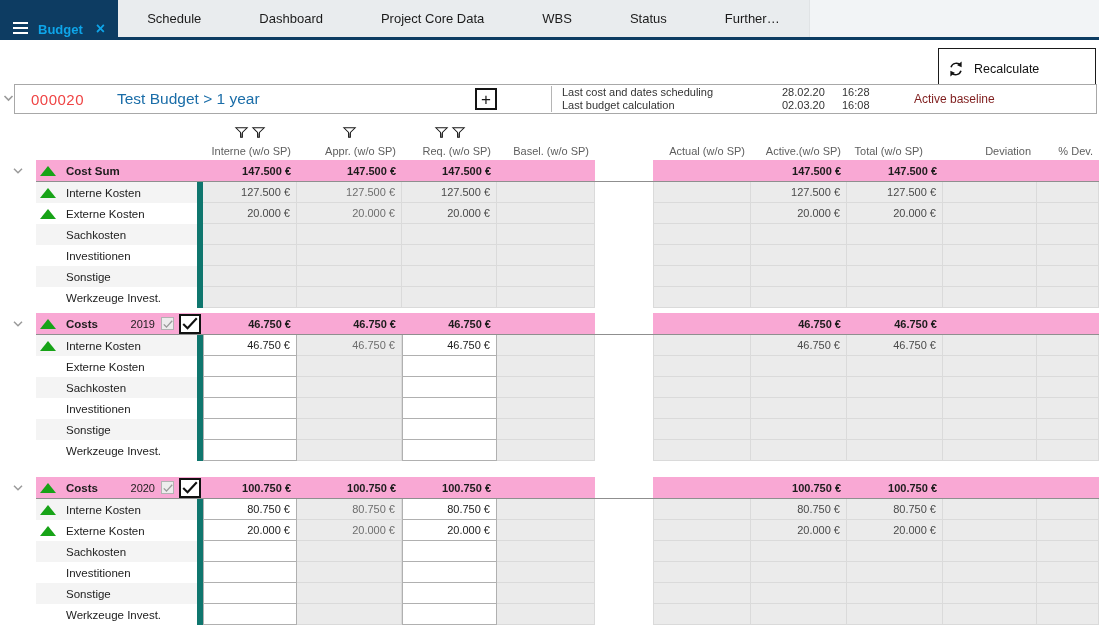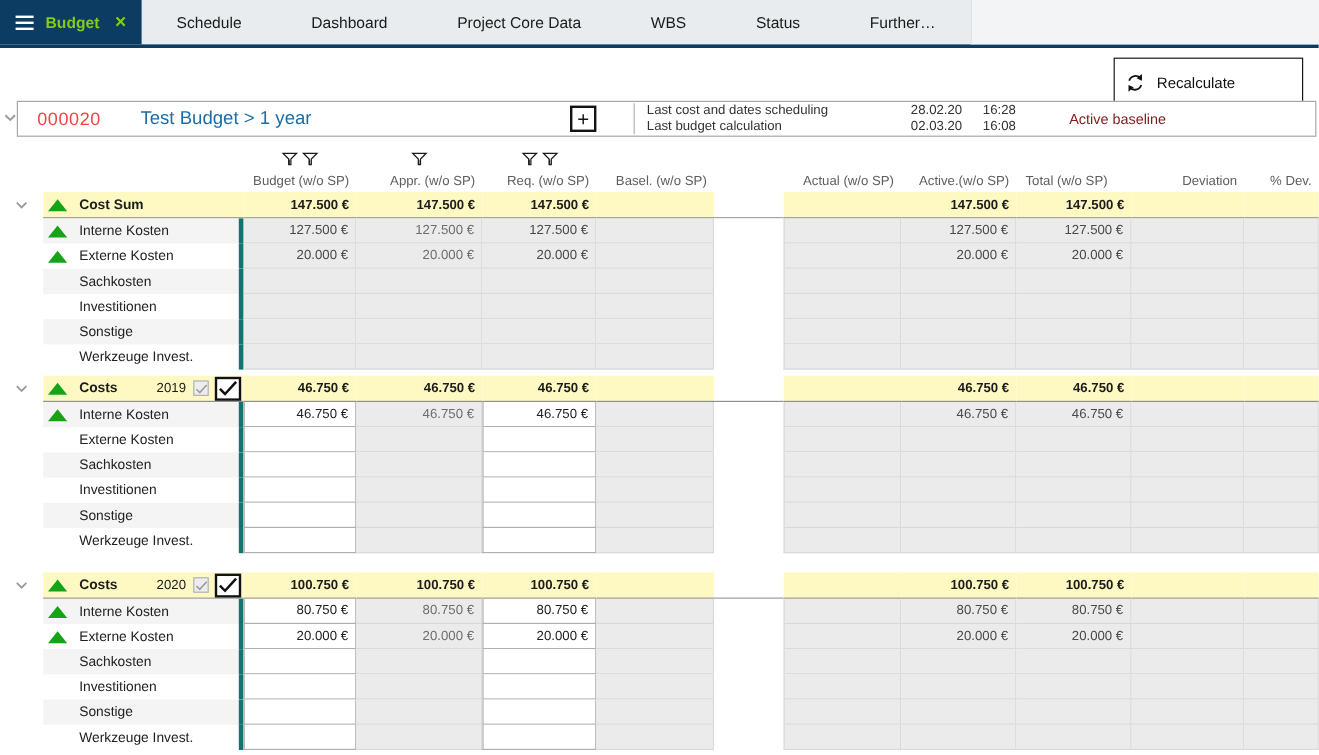--- a/index.html
+++ b/index.html
@@ -1,76 +1,76 @@
 <!DOCTYPE html>
 <html><head>
 <meta charset="utf-8">
 <style>
   html,body{margin:0;padding:0}
   body{width:1099px;height:629px;overflow:hidden;background:#fff;
        font-family:"Liberation Sans",sans-serif;-webkit-font-smoothing:antialiased}
 
   
   .tabbar{display:flex;height:37px;background:#e9ecee;border-bottom:3px solid #0d3c62;align-items:stretch}
-  .tab-active{background:#0d3c62;color:#84cc16;font-weight:bold;display:flex;align-items:center;gap:10px;
+  .tab-active{background:#0d3c62;color:#0ea5e9;font-weight:bold;display:flex;align-items:flex-end;gap:10px;
               padding:0 13px;font-size:13px;cursor:pointer}
   .hamburger{display:inline-block}
   .hamburger i{display:block;width:15px;height:2px;background:#fff;margin:3px 0}
   .closex{font-size:16px;font-weight:bold;margin-left:3px;line-height:1}
   .tabs-rest{display:flex}
   .tab{display:flex;align-items:center;padding:16px 29px;font-size:13px;color:#1b1b1b;cursor:pointer;white-space:nowrap}
   .tabbar-fill{flex:1;background:#f2f4f6;border-left:1px solid #e0e3e5}
 
   
   .toolbar{height:44px;position:relative}
-  .recalc{position:absolute;right:13px;top:8px;width:158px;height:42px;box-sizing:border-box;background:#fff;
+  .recalc{position:absolute;right:3px;top:8px;width:158px;height:42px;box-sizing:border-box;background:#fff;
           border:1px solid #1a1a1a;display:flex;align-items:center;gap:9px;padding:0 8px;
           font-size:12.5px;color:#111;font-family:inherit;cursor:pointer}
 
   
   .projrow{height:30px;display:flex;align-items:center;position:relative}
   .projchev{position:absolute;left:3px;top:11px}
   .projbox{margin-left:14px;margin-right:2px;flex:1;height:30px;box-sizing:border-box;border:1px solid #a8a8a8;
            display:flex;align-items:center;background:#fff}
   .pid{color:#ef4444;font-size:15px;margin-left:16px;width:86px;letter-spacing:.5px;cursor:text}
   .ptitle{color:#1a6da8;font-size:15.5px;width:352px;cursor:text;white-space:nowrap;overflow:hidden}
   .plus{width:22px;height:22px;box-sizing:border-box;border:2px solid #141414;background:#fff;color:#141414;
         font-size:17px;line-height:17px;text-align:center;padding:0;font-family:inherit;cursor:pointer;margin-left:6px}
   .pinfo{display:grid;grid-template-columns:220px 60px 46px;column-gap:0;font-size:11px;color:#333;
-         line-height:13px;padding-left:10px;margin-left:31px;border-left:1px solid #b5b5b5;height:26px;
+         line-height:13px;padding-left:10px;margin-left:54px;border-left:1px solid #b5b5b5;height:26px;
          align-content:center;align-items:center}
   .pi-date,.pi-time{white-space:nowrap}
   .baseline{font-size:12px;color:#7f1d1d;margin-left:26px;white-space:nowrap}
 
   
   .grid{display:grid;grid-template-columns:36px 167px 94px 105px 95px 98px 58px 98px 96px 96px 94px 62px}
   .frow{height:18px;margin-top:6px}
   .fcell{display:flex;align-items:flex-end;justify-content:center;gap:4px}
   .hrow{height:19px;margin-bottom:3px}
   .hl{font-size:11px;color:#5e5e5e;text-align:right;padding-right:6px;align-self:end;white-space:nowrap;cursor:pointer}
   .hl.pad20{padding-right:20px}
 
   .grow{height:22px}
   .gut{display:flex;align-items:center;justify-content:center}
-  .gh{background:#fef9c3;display:flex;align-items:center;overflow:visible}
+  .gh{background:#f9a8d4;display:flex;align-items:center;overflow:visible}
   .gb{border-bottom:1px solid #8f8f8f}
   .gval{justify-content:flex-end;padding-right:6px;font-weight:bold;font-size:11px;color:#1c1c1c}
   .glab{font-size:11.5px;color:#1c1c1c;font-weight:bold;cursor:pointer}
   .tri{width:0;height:0;border-left:8px solid transparent;border-right:8px solid transparent;
        border-bottom:10px solid #17a317;margin-left:4px;flex:0 0 auto}
   .trisp{width:16px;margin-left:4px;flex:0 0 auto}
   .glbl{margin-left:10px}
   .gyear{margin-left:auto;font-weight:normal;font-size:11px}
   .cbs{width:13px;height:13px;box-sizing:border-box;background:#ededed;border:1px solid #b2b2b2;margin-left:6px;
        display:flex;align-items:center;justify-content:center;flex:0 0 auto}
   .cbb{width:22px;height:20px;box-sizing:border-box;background:#fff;border:2px solid #121212;margin-left:5px;margin-right:2px;
        display:flex;align-items:center;justify-content:center;flex:0 0 auto;cursor:pointer;overflow:visible}
 
   .srow{height:21px}
-  .slab{display:flex;align-items:center;border-right:4px solid #0f766e;font-size:11.5px;color:#222;cursor:pointer}
+  .slab{display:flex;align-items:center;border-right:6px solid #0f766e;font-size:11.5px;color:#222;cursor:pointer}
   .salt{background:#f4f4f4}
   .cg{background:#ebebeb;border-right:1px solid #dadada;border-bottom:1px solid #dadada;
       display:flex;align-items:center;justify-content:flex-end;padding-right:6px;font-size:11px;color:#4a4a4a}
   .dim{color:#6e6e6e}
   .cw{background:#fff;border:1px solid #b0b0b0;border-top:none;display:flex;align-items:center;
       justify-content:flex-end;padding-right:6px;font-size:11px;color:#1c1c1c;cursor:text}
   .bl{border-left:1px solid #dadada}
   .gapc{background:#fff}
   .gspace{height:5px}
   .gspace.big{height:16px}
@@ -165,21 +165,21 @@
       <div></div>
       <div></div>
       <div></div>
       <div></div>
       <div></div>
       <div></div>
     </div>
     <div class="grid hrow">
       <div></div>
       <div></div>
-      <div class="hl">Budget (w/o SP)</div>
+      <div class="hl">Interne (w/o SP)</div>
       <div class="hl">Appr. (w/o SP)</div>
       <div class="hl">Req. (w/o SP)</div>
       <div class="hl">Basel. (w/o SP)</div>
       <div></div>
       <div class="hl">Actual (w/o SP)</div>
       <div class="hl">Active.(w/o SP)</div>
       <div class="hl pad20">Total (w/o SP)</div>
       <div class="hl">Deviation</div>
       <div class="hl">% Dev.</div>
     </div>

